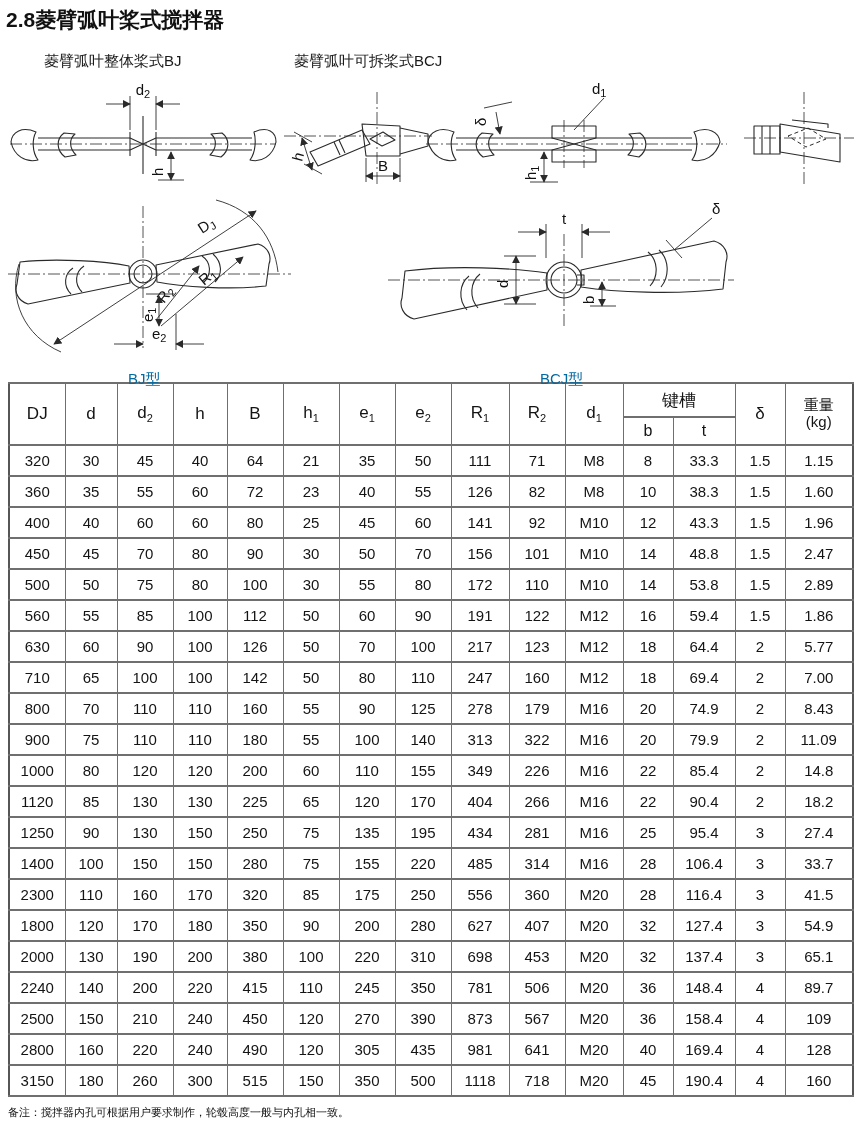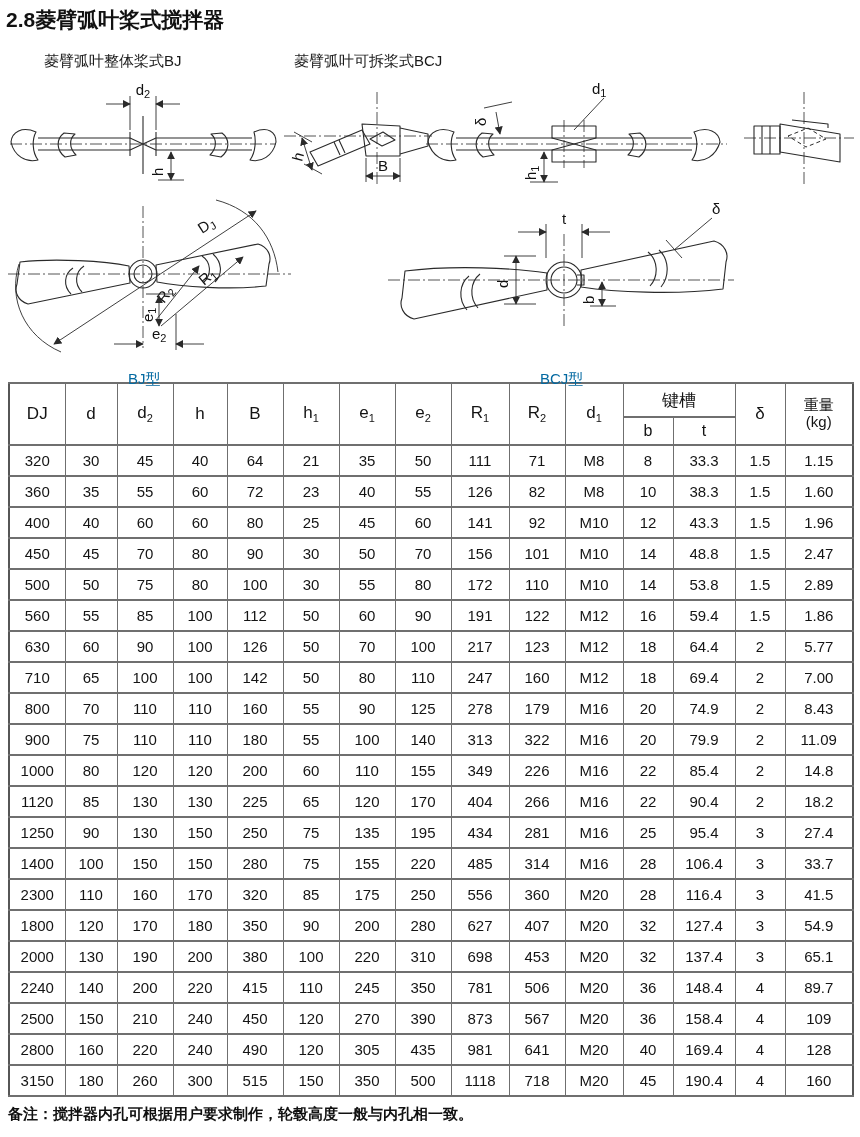--- a/index.html
+++ b/index.html
@@ -36,21 +36,21 @@
   .dims th,.dims td{
     border:1px solid #6f6f6f;border-top-width:2px;border-bottom-width:2px;
     text-align:center;vertical-align:middle;font-weight:400;padding:0;color:#141414;background:#fff;
   }
   .dims thead th{font-size:17px;}
   .dims thead tr.hr1 th{height:32px;}
   .dims thead tr.hr2 th{height:26px;font-size:16px;}
   .dims th sub{font-size:11px;}
   .dims td{height:29px;font-size:15px;}
   .wt{font-size:15px;line-height:1.15;display:inline-block;}
-  .footnote{margin:8px 0 0 8px;font-size:15px;font-weight:700;color:#111;}
+  .footnote{margin:8px 0 0 8px;font-size:11px;font-weight:400;color:#111;}
 </style>
 </head>
 <body>
 
 <div class="page">
 
   <h1 class="page-title">2.8菱臂弧叶桨式搅拌器</h1>
 
   <div class="subtitles">
     <span class="subtitle-bj">菱臂弧叶整体桨式BJ</span>

